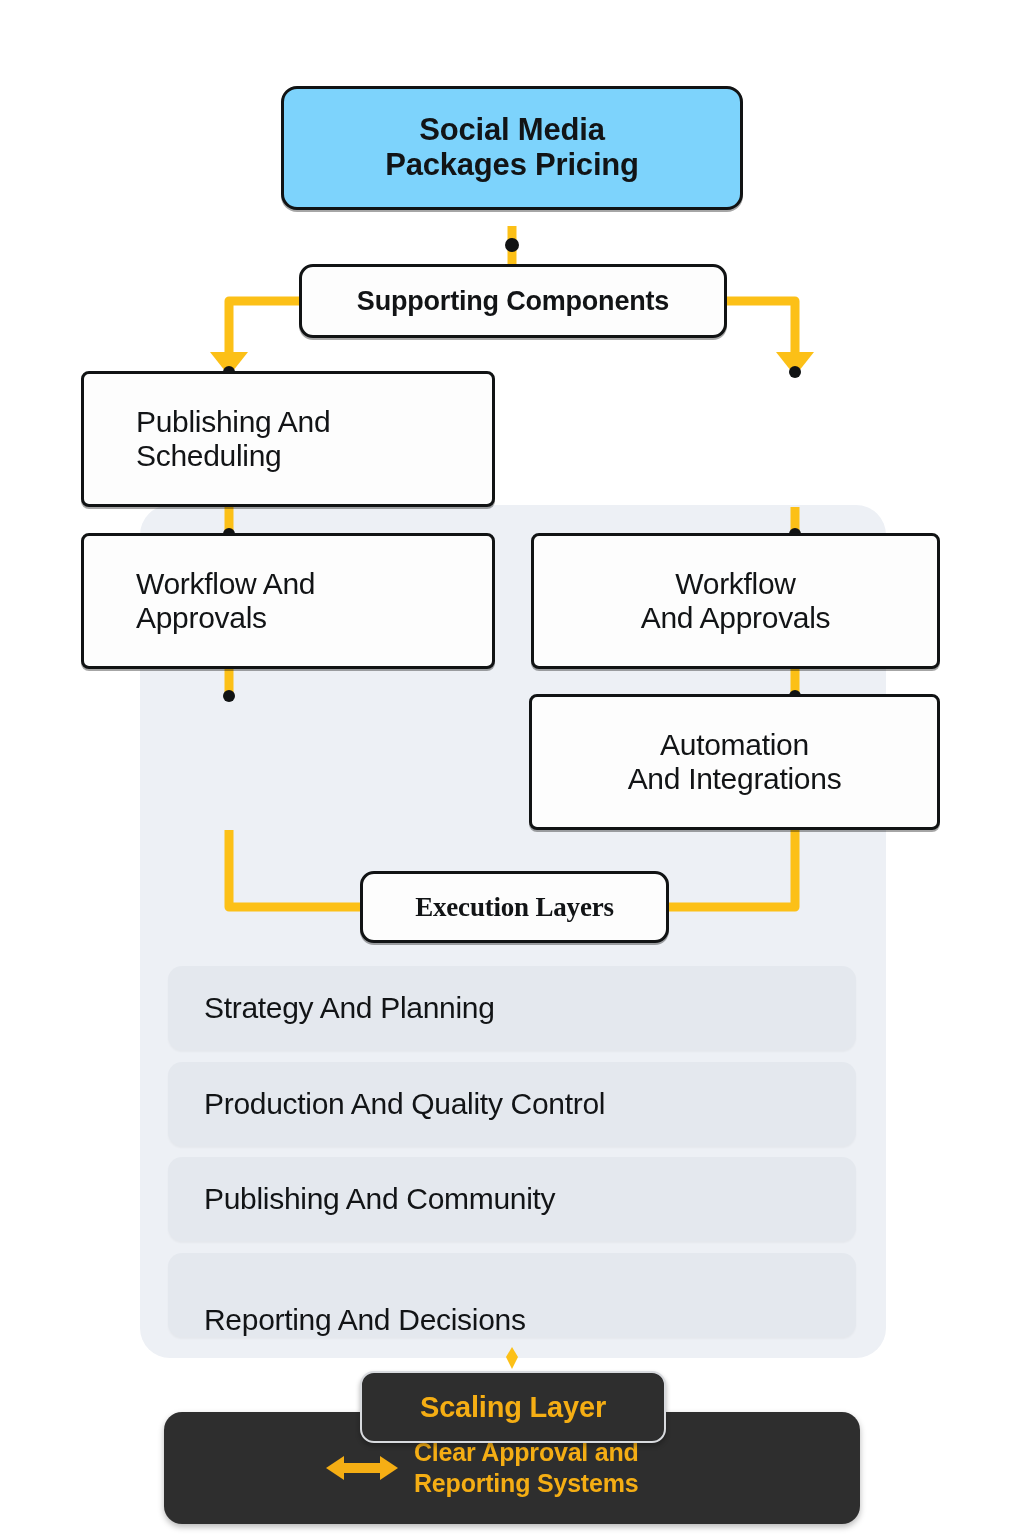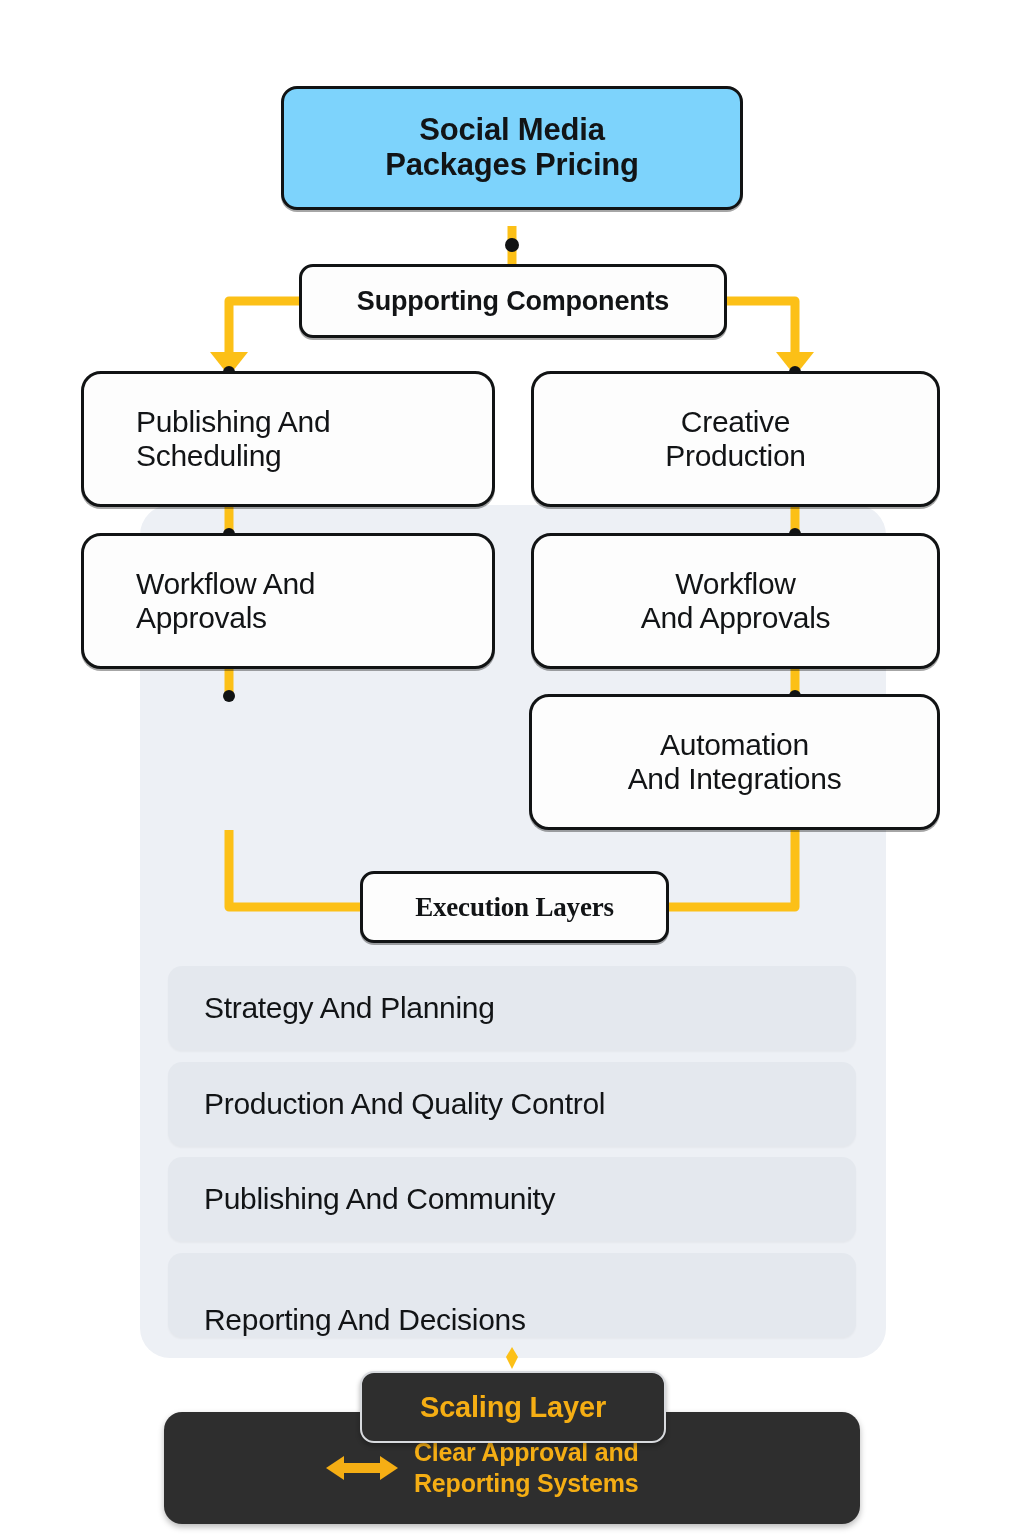--- a/index.html
+++ b/index.html
@@ -9,21 +9,21 @@
     font-family: "Liberation Sans", sans-serif;
     overflow: hidden;
   }
   #stage { position: relative; width: 1024px; height: 1536px; background:#fff; }
 
   
   .node {
     position: absolute;
     background: #fdfdfd;
     border: 3px solid #111314;
-    border-radius: 20px;
+    border-radius: 8px;
     display: flex;
     align-items: center;
     color: #121416;
     z-index: 5;
     box-shadow: 0 2px 0 rgba(0,0,0,.35);
   }
   .node .txt { width: 100%; line-height: 1.12; white-space: pre-line; }
 
   
   #root-node {
@@ -150,24 +150,20 @@
 
   <div class="node branch left" id="n-l0">
     <span class="txt">Publishing And
 Scheduling</span>
   </div>
   <div class="node branch left" id="n-l1">
     <span class="txt">Workflow And
 Approvals</span>
   </div>
 
-  <div class="node branch right" id="n-r0">
-    <span class="txt">Creative
-Production</span>
-  </div>
   <div class="node branch right" id="n-r1">
     <span class="txt">Workflow
 And Approvals</span>
   </div>
   <div class="node branch right" id="n-r2">
     <span class="txt">Automation
 And Integrations</span>
   </div>
 
   <div class="node hub" id="hub-execution">

